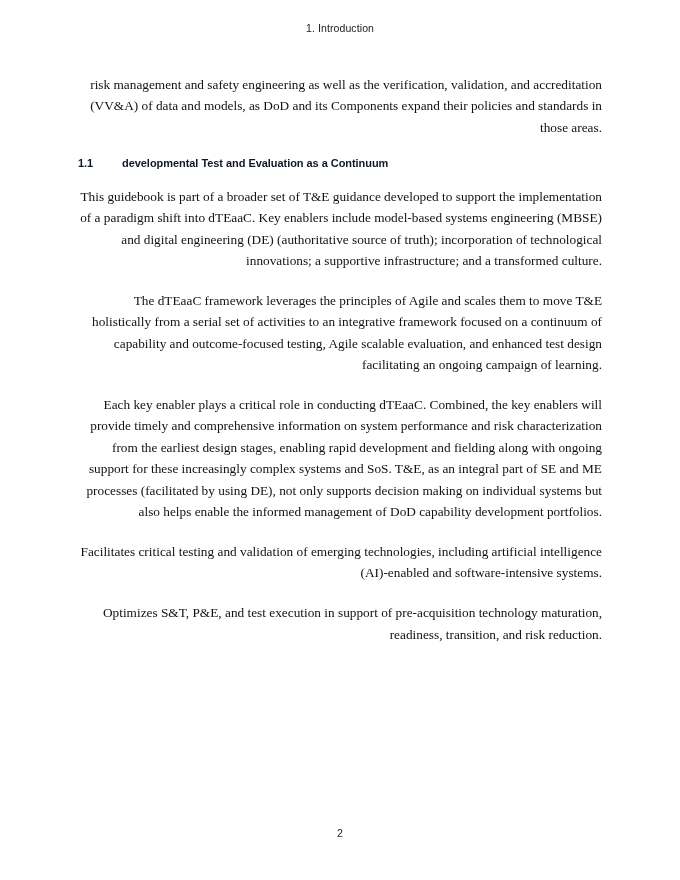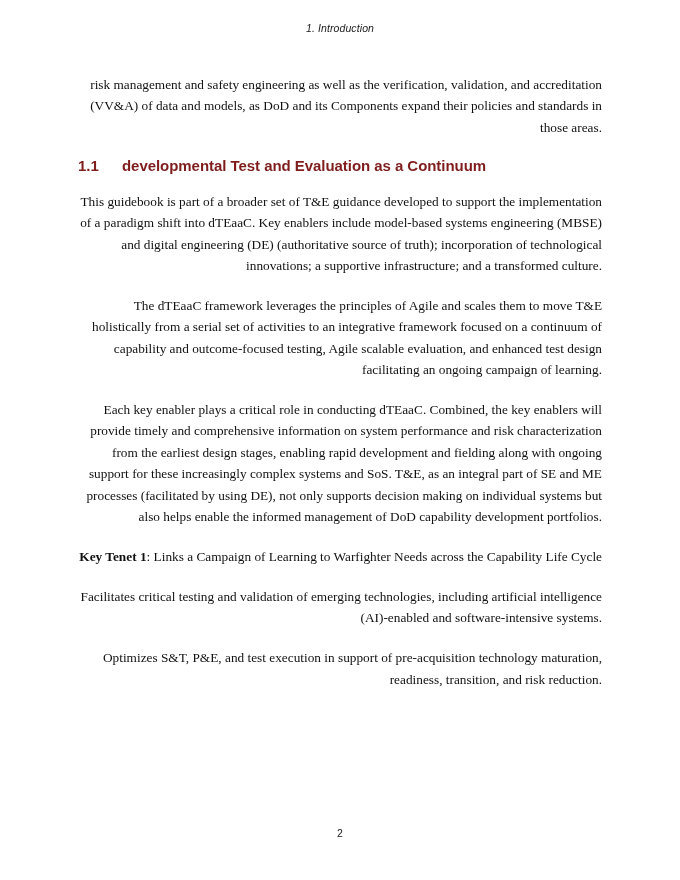--- a/index.html
+++ b/index.html
@@ -18,42 +18,41 @@
   .running-head {
     position: absolute;
     top: 22px;
     left: 0;
     width: 680px;
     text-align: center;
     font-family: "Liberation Sans", sans-serif;
     font-size: 10.5px;
     color: #1a1a1a;
     letter-spacing: 0.1px;
-    font-style: italic;
   }
   .content {
     position: absolute;
     left: 78px;
     top: 74px;
     width: 524px;
   }
   p.body-para {
     margin: 0 0 18.5px 0;
     font-family: "Liberation Serif", serif;
     font-size: 13.3px;
     line-height: 21.4px;
     color: #111111;
     text-align: right;
   }
   h2.section-heading {
     margin: 10px 0 17px 0;
     font-family: "Liberation Sans", sans-serif;
-    font-size: 15px;
+    font-size: 11px;
     font-weight: bold;
-    color: #7f1d1d;
+    color: #0f172a;
     letter-spacing: -0.05px;
   }
   h2.section-heading .num {
     display: inline-block;
     width: 44px;
   }
   .lead-bold {
     font-family: "Liberation Serif", serif;
     font-weight: bold;
   }
@@ -83,21 +82,20 @@
       <span class="num">1.1</span><span>developmental Test and Evaluation as a Continuum</span>
     </h2>
 
     <p class="body-para">This guidebook is part of a broader set of T&amp;E guidance developed to support the implementation of a paradigm shift into dTEaaC. Key enablers include model-based systems engineering (MBSE) and digital engineering (DE) (authoritative source of truth); incorporation of technological innovations; a supportive infrastructure; and a transformed culture.</p>
 
     <p class="body-para">The dTEaaC framework leverages the principles of Agile and scales them to move T&amp;E holistically from a serial set of activities to an integrative framework focused on a continuum of capability and outcome-focused testing, Agile scalable evaluation, and enhanced test design facilitating an ongoing campaign of learning.</p>
 
     <p class="body-para">Each key enabler plays a critical role in conducting dTEaaC. Combined, the key enablers will provide timely and comprehensive information on system performance and risk characterization from the earliest design stages, enabling rapid development and fielding along with ongoing support for these increasingly complex systems and SoS. T&amp;E, as an integral part of SE and ME processes (facilitated by using DE), not only supports decision making on individual systems but also helps enable the informed management of DoD capability development portfolios.</p>
 
 
-    <p class="body-para"><span class="lead-bold">Key Tenet 1</span><span>: Links a Campaign of Learning to Warfighter Needs across the Capability Life Cycle</span></p>
 
 
 
     <p class="body-para">Facilitates critical testing and validation of emerging technologies, including artificial intelligence (AI)-enabled and software-intensive systems.</p>
 
     <p class="body-para">Optimizes S&amp;T, P&amp;E, and test execution in support of pre-acquisition technology maturation, readiness, transition, and risk reduction.</p>
 
   </div>
 
   <div class="page-number">2</div>

